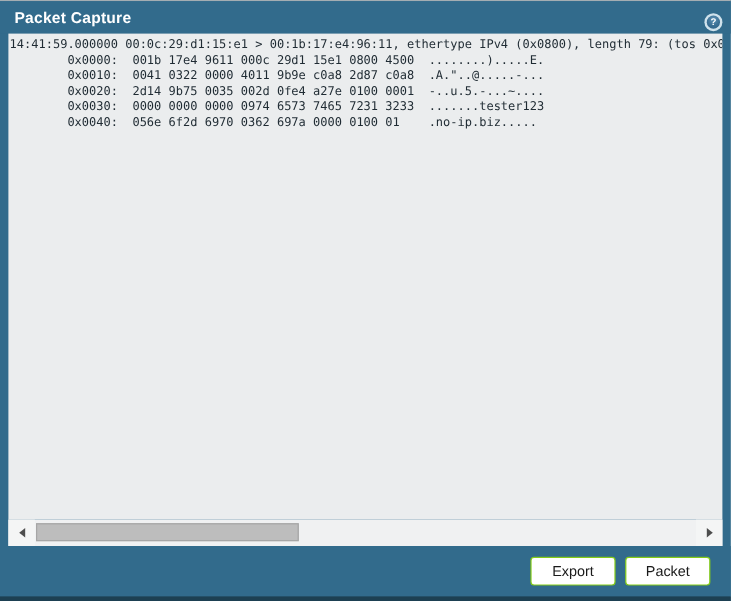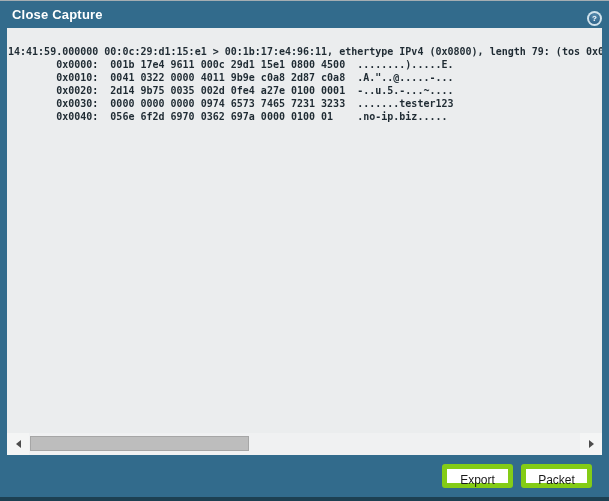--- a/index.html
+++ b/index.html
@@ -39,22 +39,21 @@
   .content {
     position:absolute; left:7px; top:28px; width:595px; height:405px;
     background:#ebedee;
     overflow:hidden;
   }
   .dump {
     font-family:"DejaVu Sans Mono", monospace;
     font-size:10px; line-height:13px;
     color:#1f2b33;
     white-space:pre;
-    padding:17px 0 0 1px;
-    font-weight:bold;
+    padding:3px 0 0 1px;
   }
   .h-scrollbar {
     position:absolute; left:7px; top:433px; width:595px; height:22px;
     background:#f0f1f2;
   }
   .sb-btn {
     position:absolute; top:0; width:22px; height:22px;
     display:flex; align-items:center; justify-content:center;
     background:#f4f5f5; cursor:default;
   }
@@ -76,39 +75,39 @@
   }
   .footer {
     position:absolute; left:0; top:455px; width:609px; height:42px;
     background:#326b8c;
     display:flex; justify-content:flex-end; align-items:center;
     gap:8px; padding-right:17px;
   }
   .btn {
     width:71px; height:24px;
     background:#ffffff;
-    border:5px solid #84cc16;
+    border:1px solid #84cc16;
     border-radius:3px;
     font-family:"Liberation Sans", sans-serif;
     font-size:12px; color:#1a1a1a;
     text-align:center; line-height:22px;
     cursor:pointer;
   }
   .bottom-edge {
     position:absolute; left:0; top:497px; width:609px; height:4px;
     background:#1d4052;
   }
 </style>
 </head>
 <body>
 
 <div class="top-edge"></div>
 
 <div class="title-bar">
-  <div class="title-text">Close Capture</div>
+  <div class="title-text">Packet Capture</div>
   <div class="help-outer">
     <div class="help-inner">?</div>
   </div>
 </div>
 
 <div class="content">
   <div class="dump">14:41:59.000000 00:0c:29:d1:15:e1 &gt; 00:1b:17:e4:96:11, ethertype IPv4 (0x0800), length 79: (tos 0x0
         0x0000:  001b 17e4 9611 000c 29d1 15e1 0800 4500  ........).....E.
         0x0010:  0041 0322 0000 4011 9b9e c0a8 2d87 c0a8  .A."..@.....-...
         0x0020:  2d14 9b75 0035 002d 0fe4 a27e 0100 0001  -..u.5.-...~....

